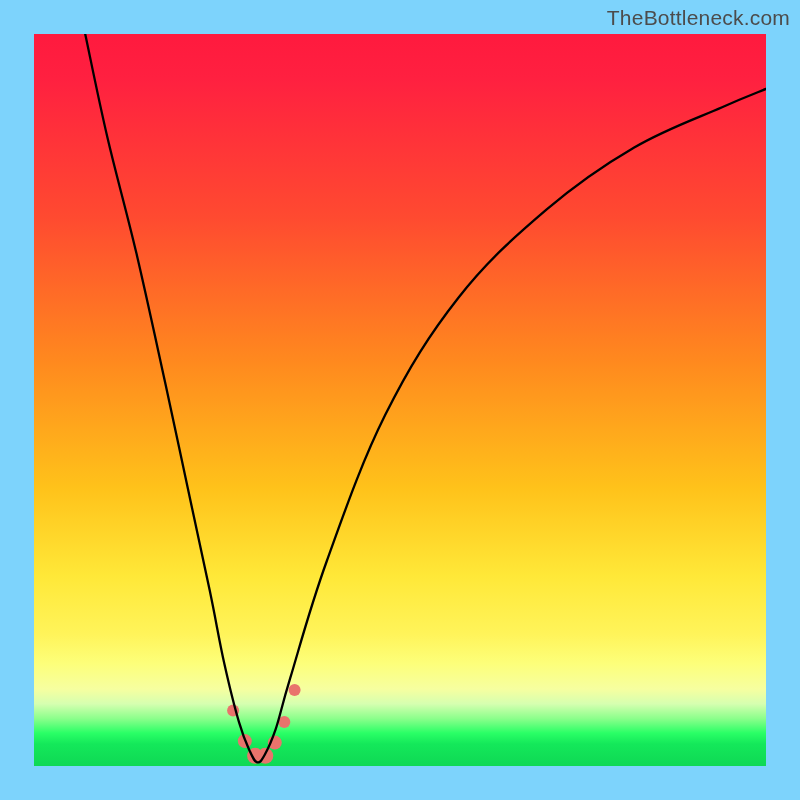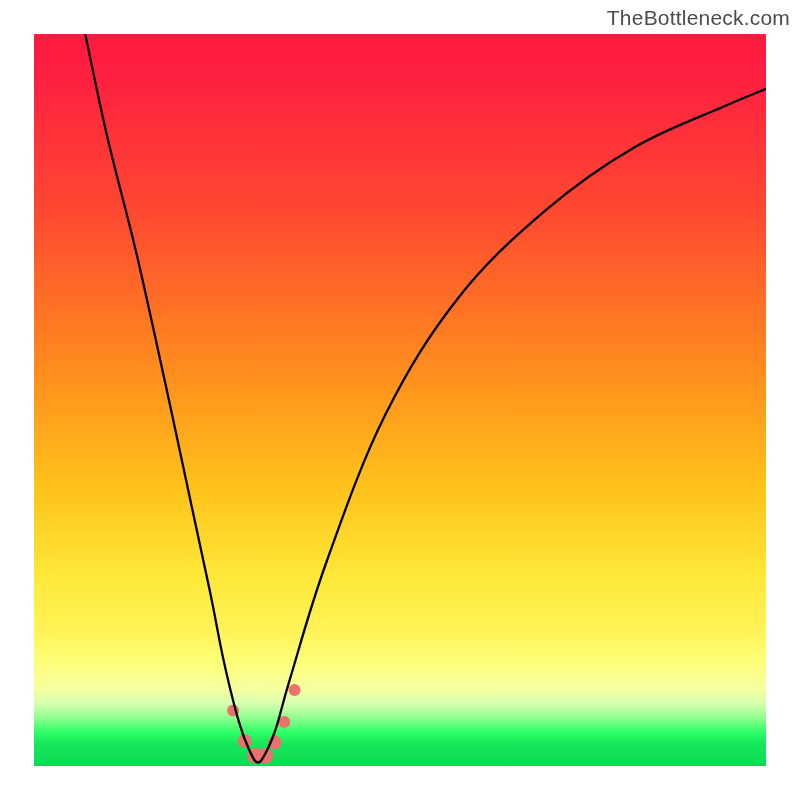--- a/index.html
+++ b/index.html
@@ -7,21 +7,21 @@
     padding: 0;
     width: 800px;
     height: 800px;
     overflow: hidden;
     background: #000;
     font-family: Arial, Helvetica, sans-serif;
   }
   .frame {
     position: absolute;
     inset: 0;
-    background: #ffffff;
+    background: #7dd3fc;
   }
   .plot {
     position: absolute;
     left: 34px;
     top: 34px;
     width: 732px;
     height: 732px;
     overflow: hidden;
   }
   .gradient {

